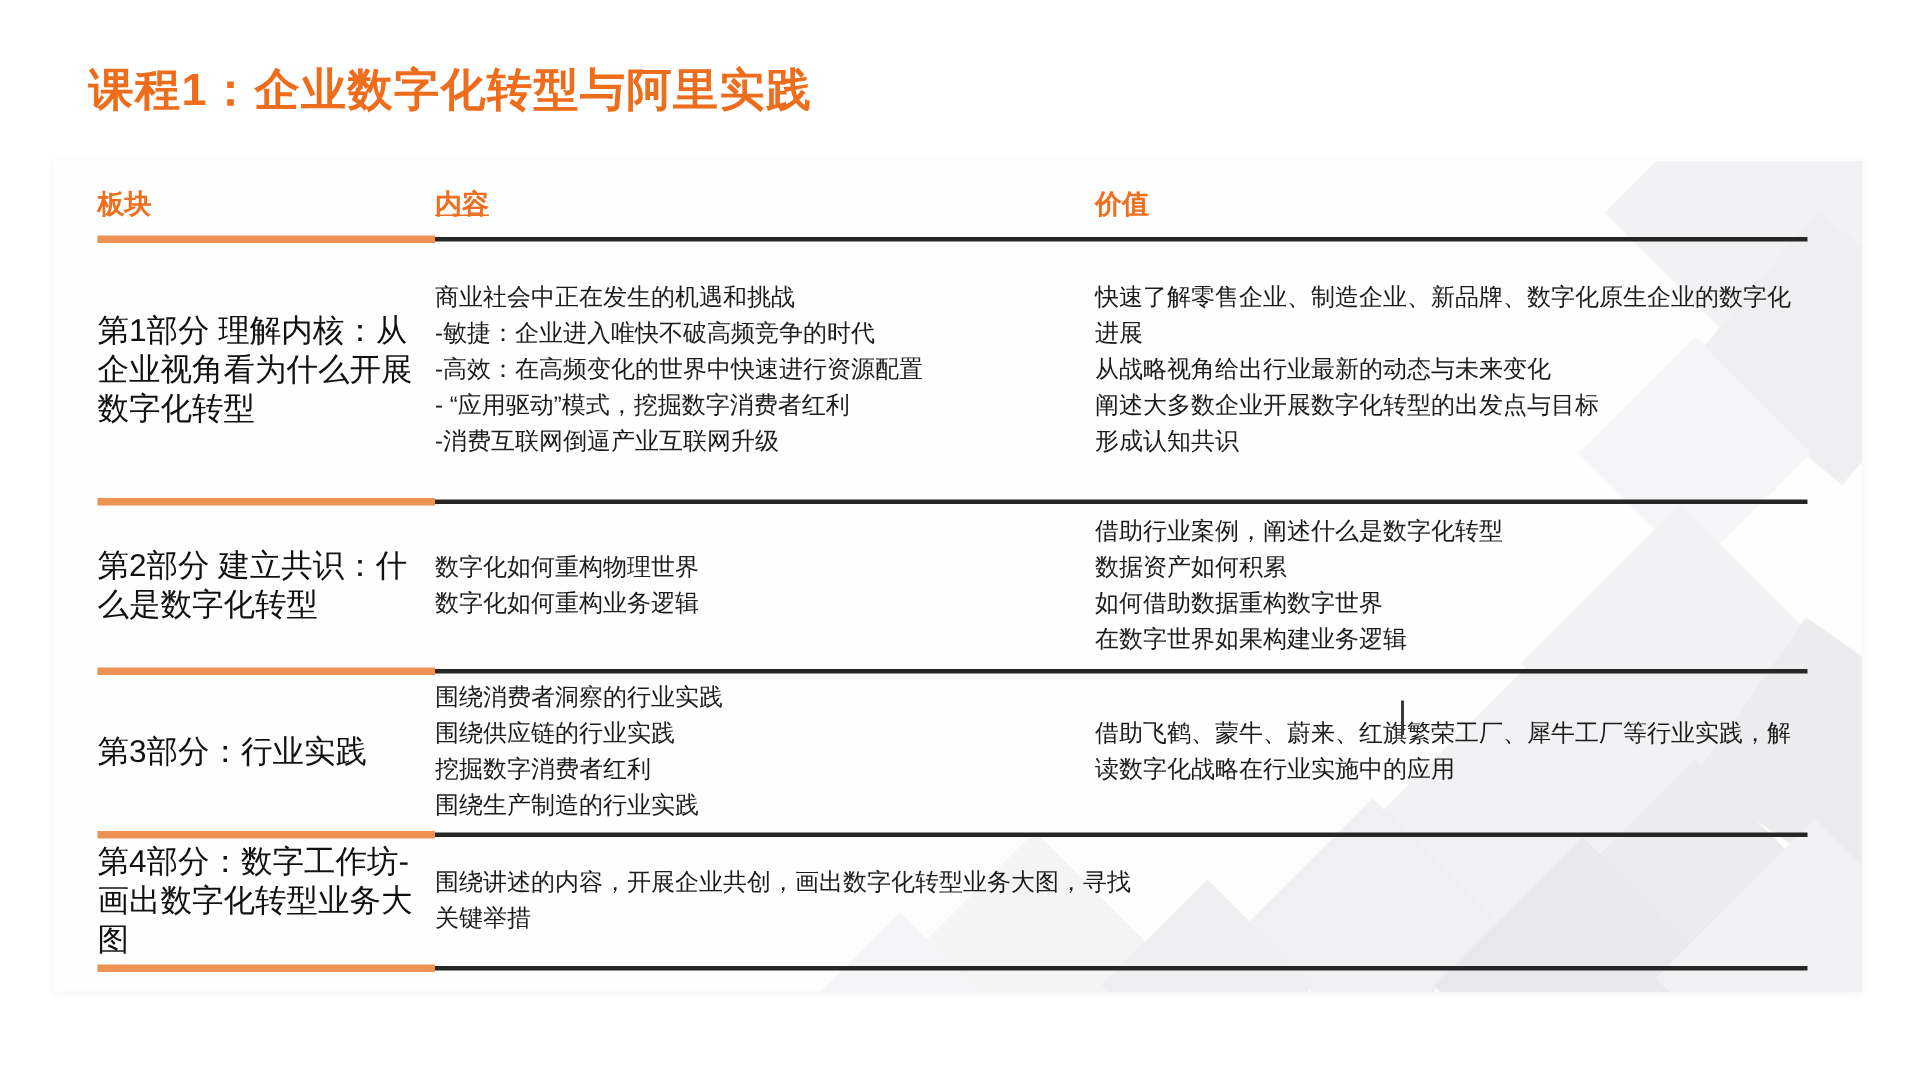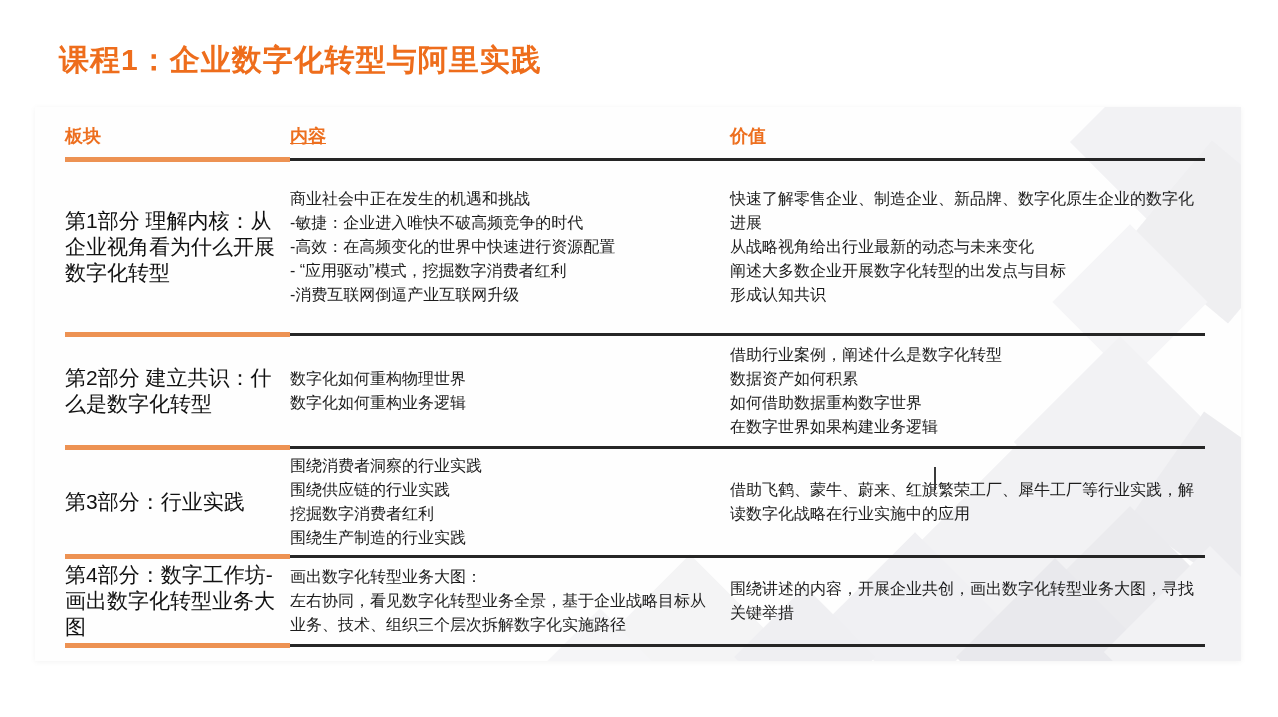--- a/index.html
+++ b/index.html
@@ -145,24 +145,20 @@
 
       <div class="rule">
         <span class="rule-orange"></span>
         <span class="rule-dark"></span>
       </div>
 
       <div class="row row-4">
         <div class="cell c1">
           <p>第4部分：数字工作坊-画出数字化转型业务大图</p>
         </div>
-        <div class="cell c2">
-          <p>画出数字化转型业务大图：</p>
-          <p>左右协同，看见数字化转型业务全景，基于企业战略目标从业务、技术、组织三个层次拆解数字化实施路径</p>
-        </div>
         <div class="cell c3">
           <p>围绕讲述的内容，开展企业共创，画出数字化转型业务大图，寻找关键举措</p>
         </div>
       </div>
 
       <div class="rule">
         <span class="rule-orange"></span>
         <span class="rule-dark"></span>
       </div>
 

